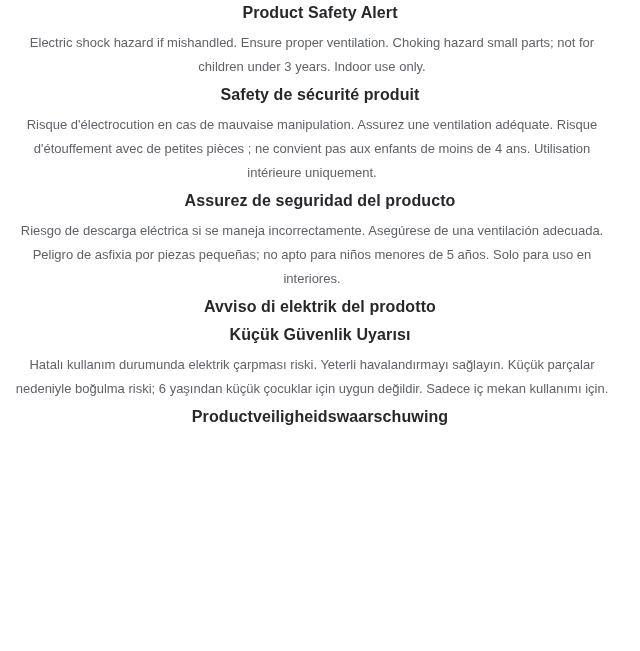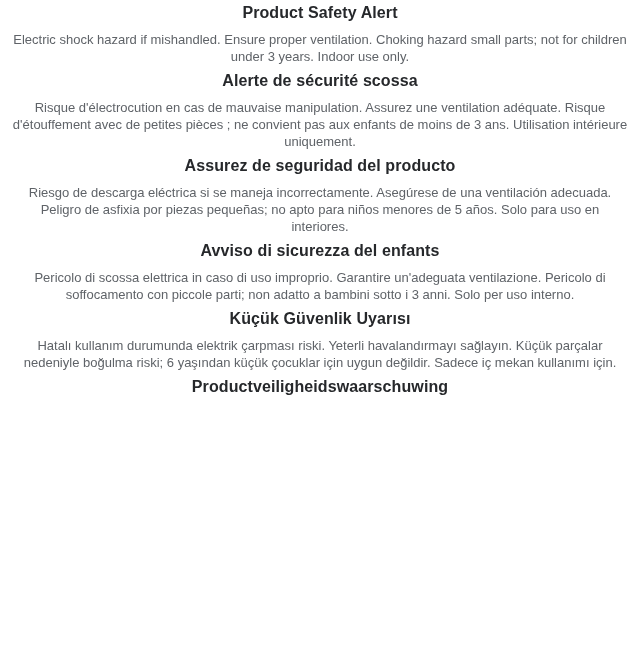--- a/index.html
+++ b/index.html
@@ -25,50 +25,49 @@
     font-weight: 700;
     color: var(--heading-color, #26282b);
     line-height: 20px;
     margin: 0 0 8px 0;
     letter-spacing: 0.1px;
   }
   .alert-body {
     font-size: 13px;
     font-weight: 400;
     color: var(--body-color, #5f6368);
-    line-height: 17px;
-    margin: 0 0 6px 0;
+    line-height: 24px;
+    margin: 0 16px 6px 0;
   }
 </style>
 </head>
 <body>
 
 <div class="page">
 
   <section class="alert-section">
     <h2 class="alert-heading">Product Safety Alert</h2>
     <p class="alert-body">Electric shock hazard if mishandled. Ensure proper ventilation. Choking hazard small parts; not for children under 3 years. Indoor use only.</p>
   </section>
 
   <section class="alert-section">
   </section>
 
   <section class="alert-section">
-    <h2 class="alert-heading">Alerte de sécurité scossa</h2>
-    <p class="alert-body">Risque d'électrocution en cas de mauvaise manipulation. Assurez une ventilation adéquate. Risque d'étouffement avec de petites pièces ; ne convient pas aux enfants de moins de 3 ans. Utilisation intérieure uniquement.</p>
+    <h2 class="alert-heading">Safety de sécurité produit</h2>
+    <p class="alert-body">Risque d'électrocution en cas de mauvaise manipulation. Assurez une ventilation adéquate. Risque d'étouffement avec de petites pièces ; ne convient pas aux enfants de moins de 4 ans. Utilisation intérieure uniquement.</p>
   </section>
 
   <section class="alert-section">
     <h2 class="alert-heading">Assurez de seguridad del producto</h2>
     <p class="alert-body">Riesgo de descarga eléctrica si se maneja incorrectamente. Asegúrese de una ventilación adecuada. Peligro de asfixia por piezas pequeñas; no apto para niños menores de 5 años. Solo para uso en interiores.</p>
   </section>
 
   <section class="alert-section">
-    <h2 class="alert-heading">Avviso di sicurezza del enfants</h2>
-    <p class="alert-body">Pericolo di scossa elettrica in caso di uso improprio. Garantire un'adeguata ventilazione. Pericolo di soffocamento con piccole parti; non adatto a bambini sotto i 3 anni. Solo per uso interno.</p>
+    <h2 class="alert-heading">Avviso di elektrik del prodotto</h2>
   </section>
 
   <section class="alert-section">
   </section>
 
   <section class="alert-section">
     <h2 class="alert-heading">Küçük Güvenlik Uyarısı</h2>
     <p class="alert-body">Hatalı kullanım durumunda elektrik çarpması riski. Yeterli havalandırmayı sağlayın. Küçük parçalar nedeniyle boğulma riski; 6 yaşından küçük çocuklar için uygun değildir. Sadece iç mekan kullanımı için.</p>
   </section>
 

